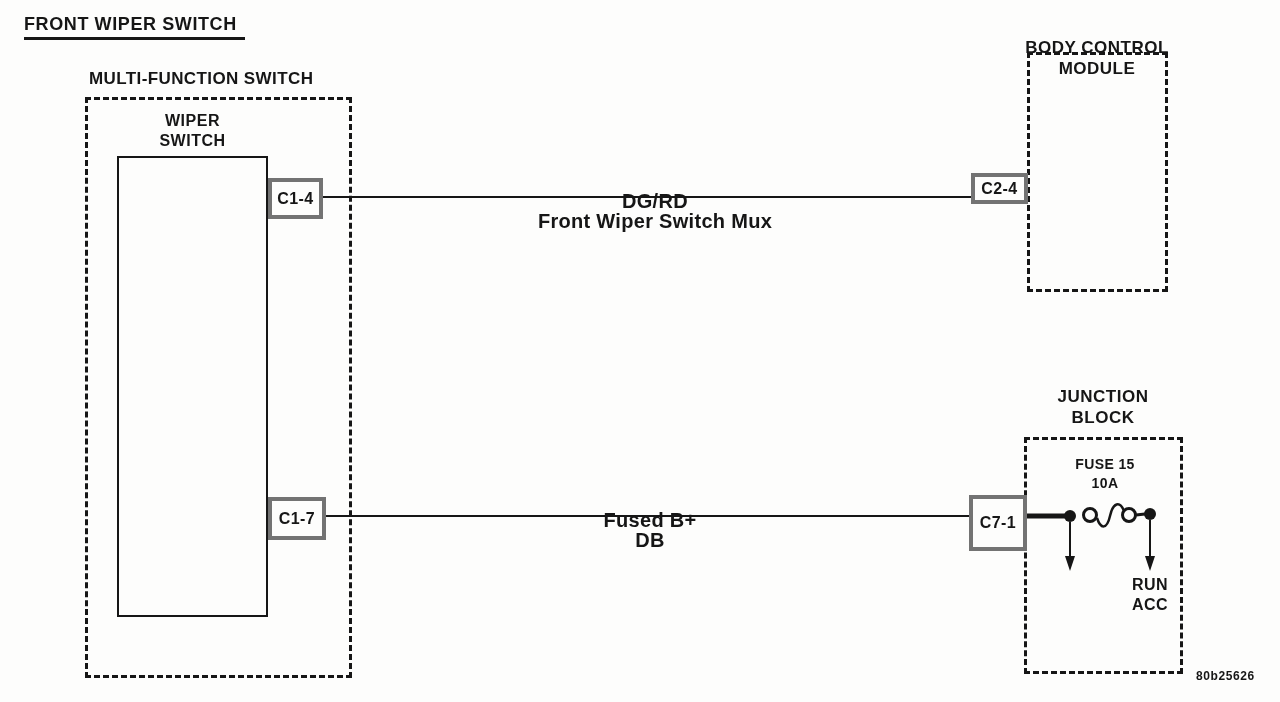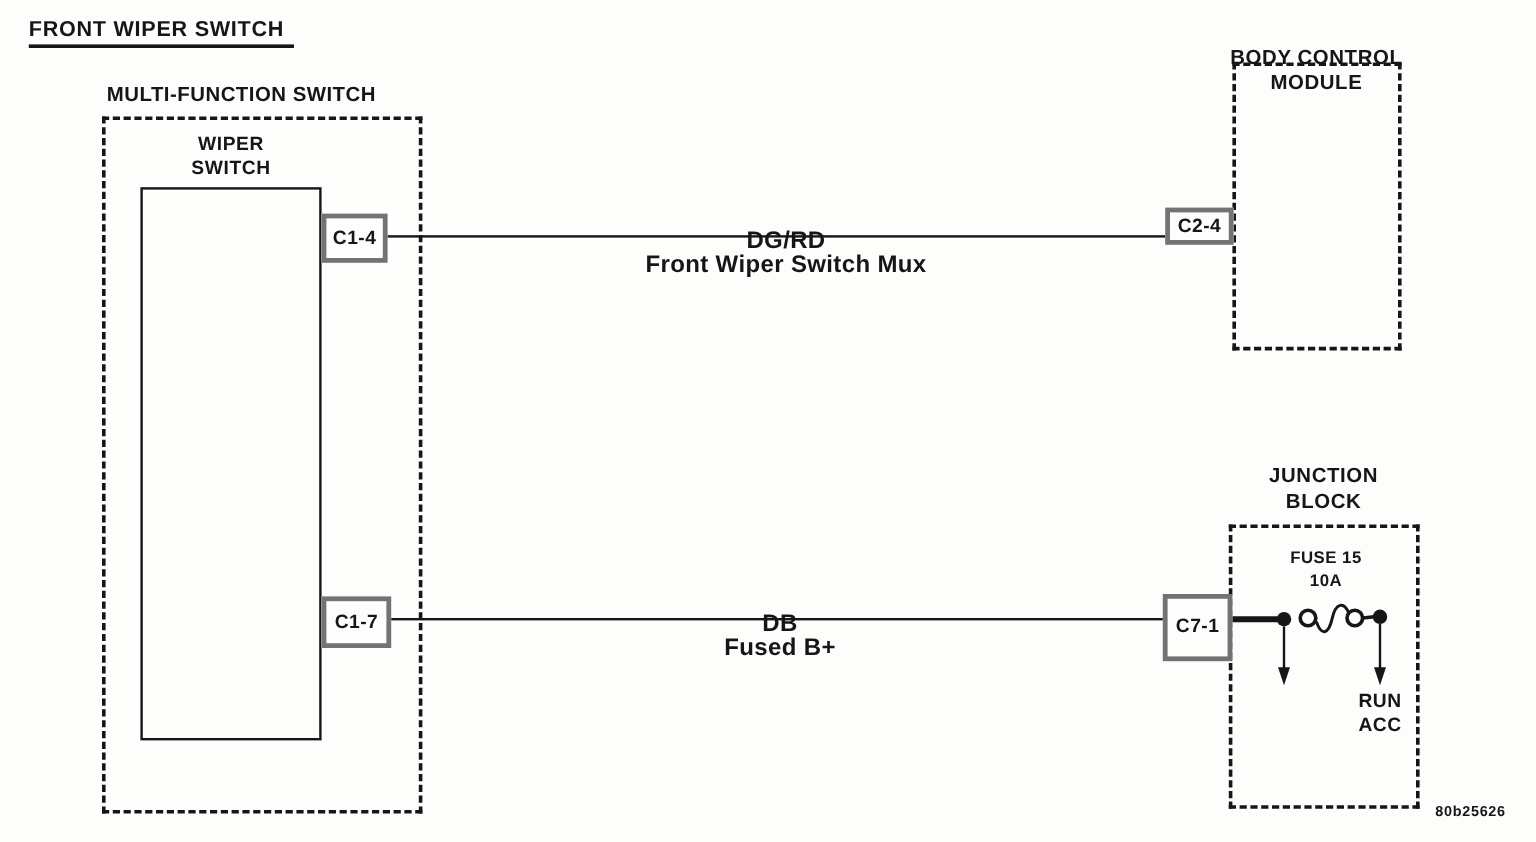--- a/index.html
+++ b/index.html
@@ -55,22 +55,22 @@
 
   <div class="lbl center" style="left:1007px; top:7px; width:180px; font-size:17px; line-height:21px; letter-spacing:0.5px;margin-top:30px;">
     <div>BODY CONTROL</div>
     <div>MODULE</div>
   </div>
   <div class="dashed-box" style="left:1027px; top:52px; width:141px; height:240px;"></div>
   <div class="conn" style="left:971px; top:173px; width:57px; height:31px;">C2-4</div>
 
   <div class="wire" style="left:323px; top:515px; width:647px;"></div>
   <div class="lbl center wire-label" style="left:450px; top:462px; width:400px;">
+    <div>Fused B+</div>
     <div>DB</div>
-    <div>Fused B+</div>
   </div>
 
   <div class="lbl center" style="left:1013px; top:386px; width:180px; font-size:17px; line-height:21px; letter-spacing:0.5px;">
     <div>JUNCTION</div>
     <div>BLOCK</div>
   </div>
   <div class="dashed-box" style="left:1024px; top:437px; width:159px; height:237px;"></div>
 
   <div class="lbl center" style="left:1035px; top:455px; width:140px; font-size:14px; line-height:19px; letter-spacing:0.4px;">
     <div>FUSE 15</div>

